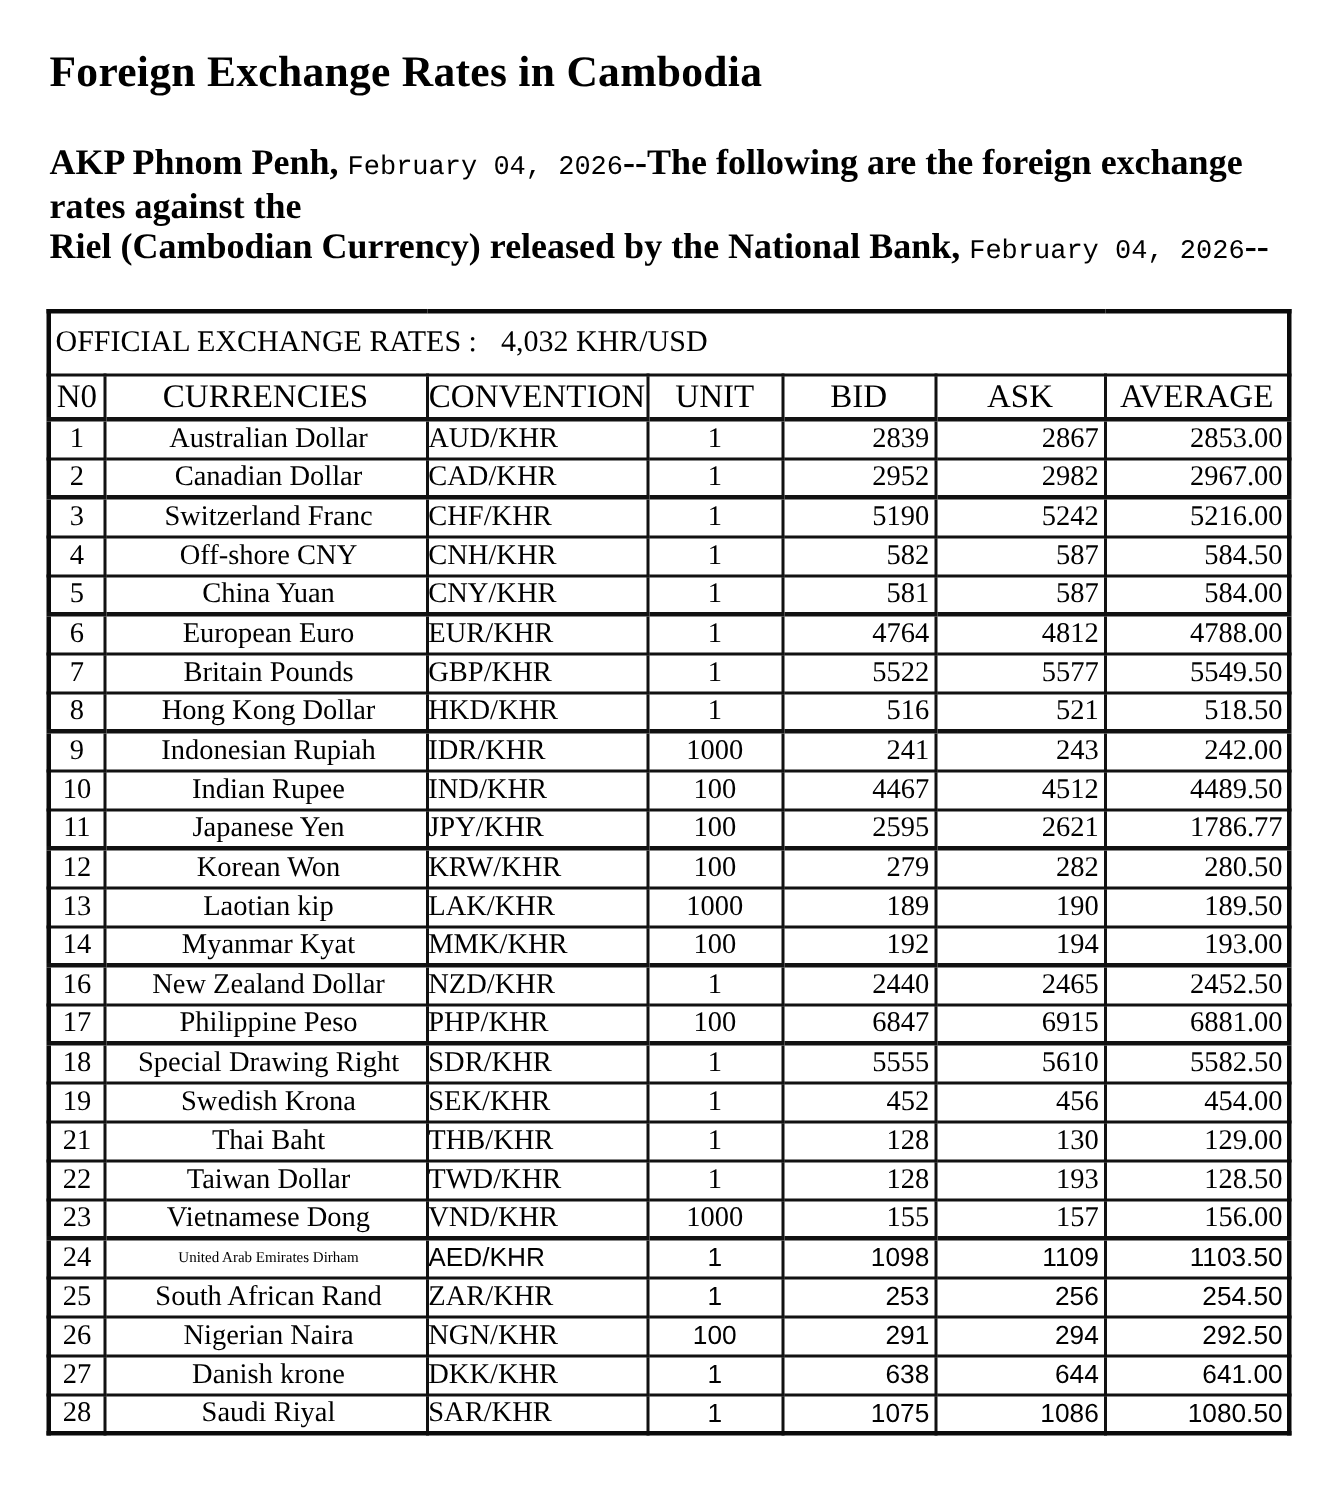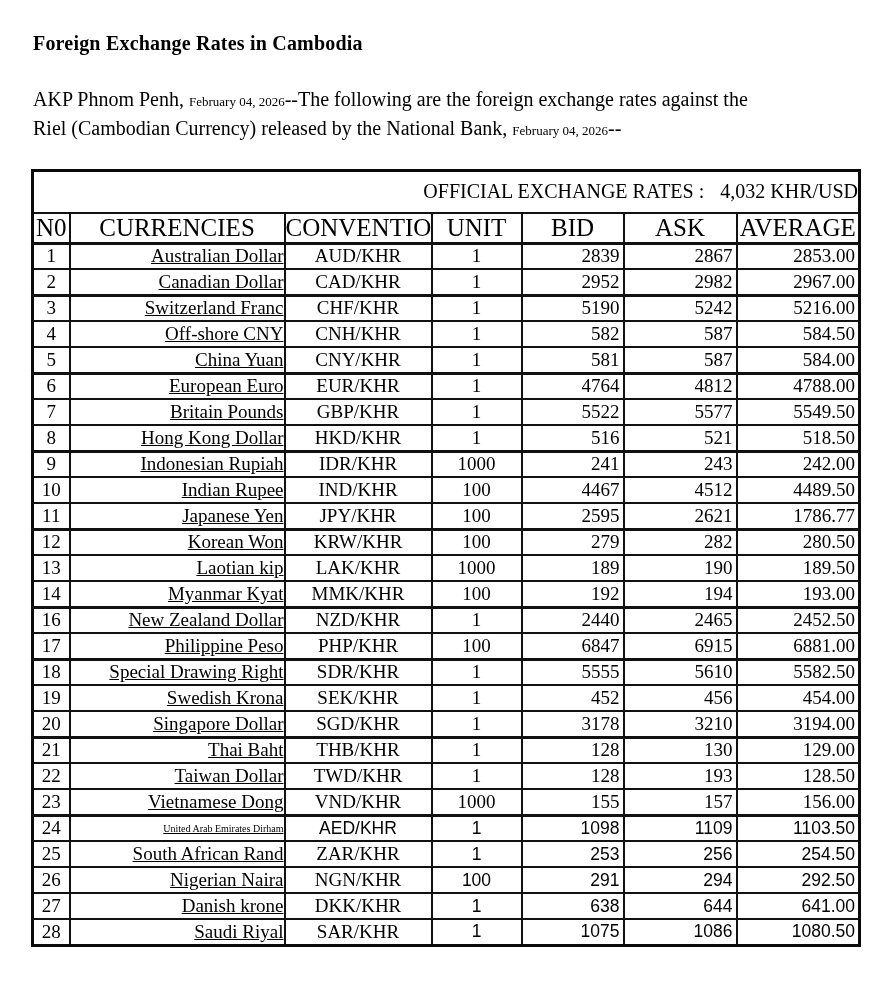--- a/index.html
+++ b/index.html
@@ -10,32 +10,32 @@
     height: 1000px;
     background: #ffffff;
     color: #000000;
     font-family: "Liberation Serif", serif;
     overflow: hidden;
   }
   .page-title {
     margin: 32px 0 0 33px;
     font-family: "Liberation Serif", serif;
     font-weight: bold;
-    font-size: 20px;
+    font-size: 29px;
     letter-spacing: 0.2px;
     color: #000000;
   }
   .intro {
     margin: 31px 30px 0 33px;
     font-size: 20px;
     line-height: 26px;
     color: #000000;
   }
-  .seg-serif { font-family: "Liberation Serif", serif; font-size: 20px; }
-  .seg-sans  { font-family: Liberation Serif, serif; font-size: 13px; }
+  .seg-serif { font-family: "Liberation Serif", serif; font-size: 24px; font-weight: bold; }
+  .seg-sans  { font-family: Liberation Mono, monospace; font-size: 18px; }
 
   table.rates {
     margin: 25px 0 0 31px;
     width: 827px;
     border-collapse: collapse;
     table-layout: fixed;
     border: 3px solid #0a0a0a;
   }
   table.rates td, table.rates th {
     border: 2px solid #111111;
@@ -43,35 +43,34 @@
     font-size: 19px;
     color: #000000;
     overflow: hidden;
     white-space: nowrap;
   }
   tr.official-row td {
     height: 42px;
     font-size: 20px;
     padding-left: 3px;
     border-bottom-width: 2px;
-    text-align: right;
   }
   tr.official-row .rate-gap { margin-left: 16px; }
   tr.header-row th {
     height: 30px;
     font-weight: normal;
     text-align: center;
-    font-size: 25px;
+    font-size: 22px;
     border-bottom-width: 3px;
   }
   tr.data-row td { height: 26px; }
   tr.data-row.thick td { border-bottom-width: 3px; }
   td.c-no   { text-align: center; }
-  td.c-name { text-align: right; padding-left: 4px; text-decoration: underline; }
-  td.c-conv { text-align: center; }
+  td.c-name { text-align: center; padding-left: 4px; }
+  td.c-conv { text-align: left; }
   td.c-unit { text-align: center; }
   td.c-num  { text-align: right; padding-right: 3px; }
   tr.small-name td.c-name { font-size: 10px; }
   tr.conv-sans td.c-conv { font-family: "Liberation Sans", sans-serif; font-size: 17.5px; margin-top: 16px; }
   tr.alt-font td.c-unit,
   tr.alt-font td.c-num { font-family: "Liberation Sans", sans-serif; font-size: 17.5px; }
 </style>
 </head>
 <body>
 
@@ -262,29 +261,20 @@
         </tr>
         <tr class="data-row">
           <td class="c-no">19</td>
           <td class="c-name">Swedish Krona</td>
           <td class="c-conv">SEK/KHR</td>
           <td class="c-unit">1</td>
           <td class="c-num">452</td>
           <td class="c-num">456</td>
           <td class="c-num">454.00</td>
         </tr>
-        <tr class="data-row thick">
-          <td class="c-no">20</td>
-          <td class="c-name">Singapore Dollar</td>
-          <td class="c-conv">SGD/KHR</td>
-          <td class="c-unit">1</td>
-          <td class="c-num">3178</td>
-          <td class="c-num">3210</td>
-          <td class="c-num">3194.00</td>
-        </tr>
         <tr class="data-row">
           <td class="c-no">21</td>
           <td class="c-name">Thai Baht</td>
           <td class="c-conv">THB/KHR</td>
           <td class="c-unit">1</td>
           <td class="c-num">128</td>
           <td class="c-num">130</td>
           <td class="c-num">129.00</td>
         </tr>
         <tr class="data-row">

